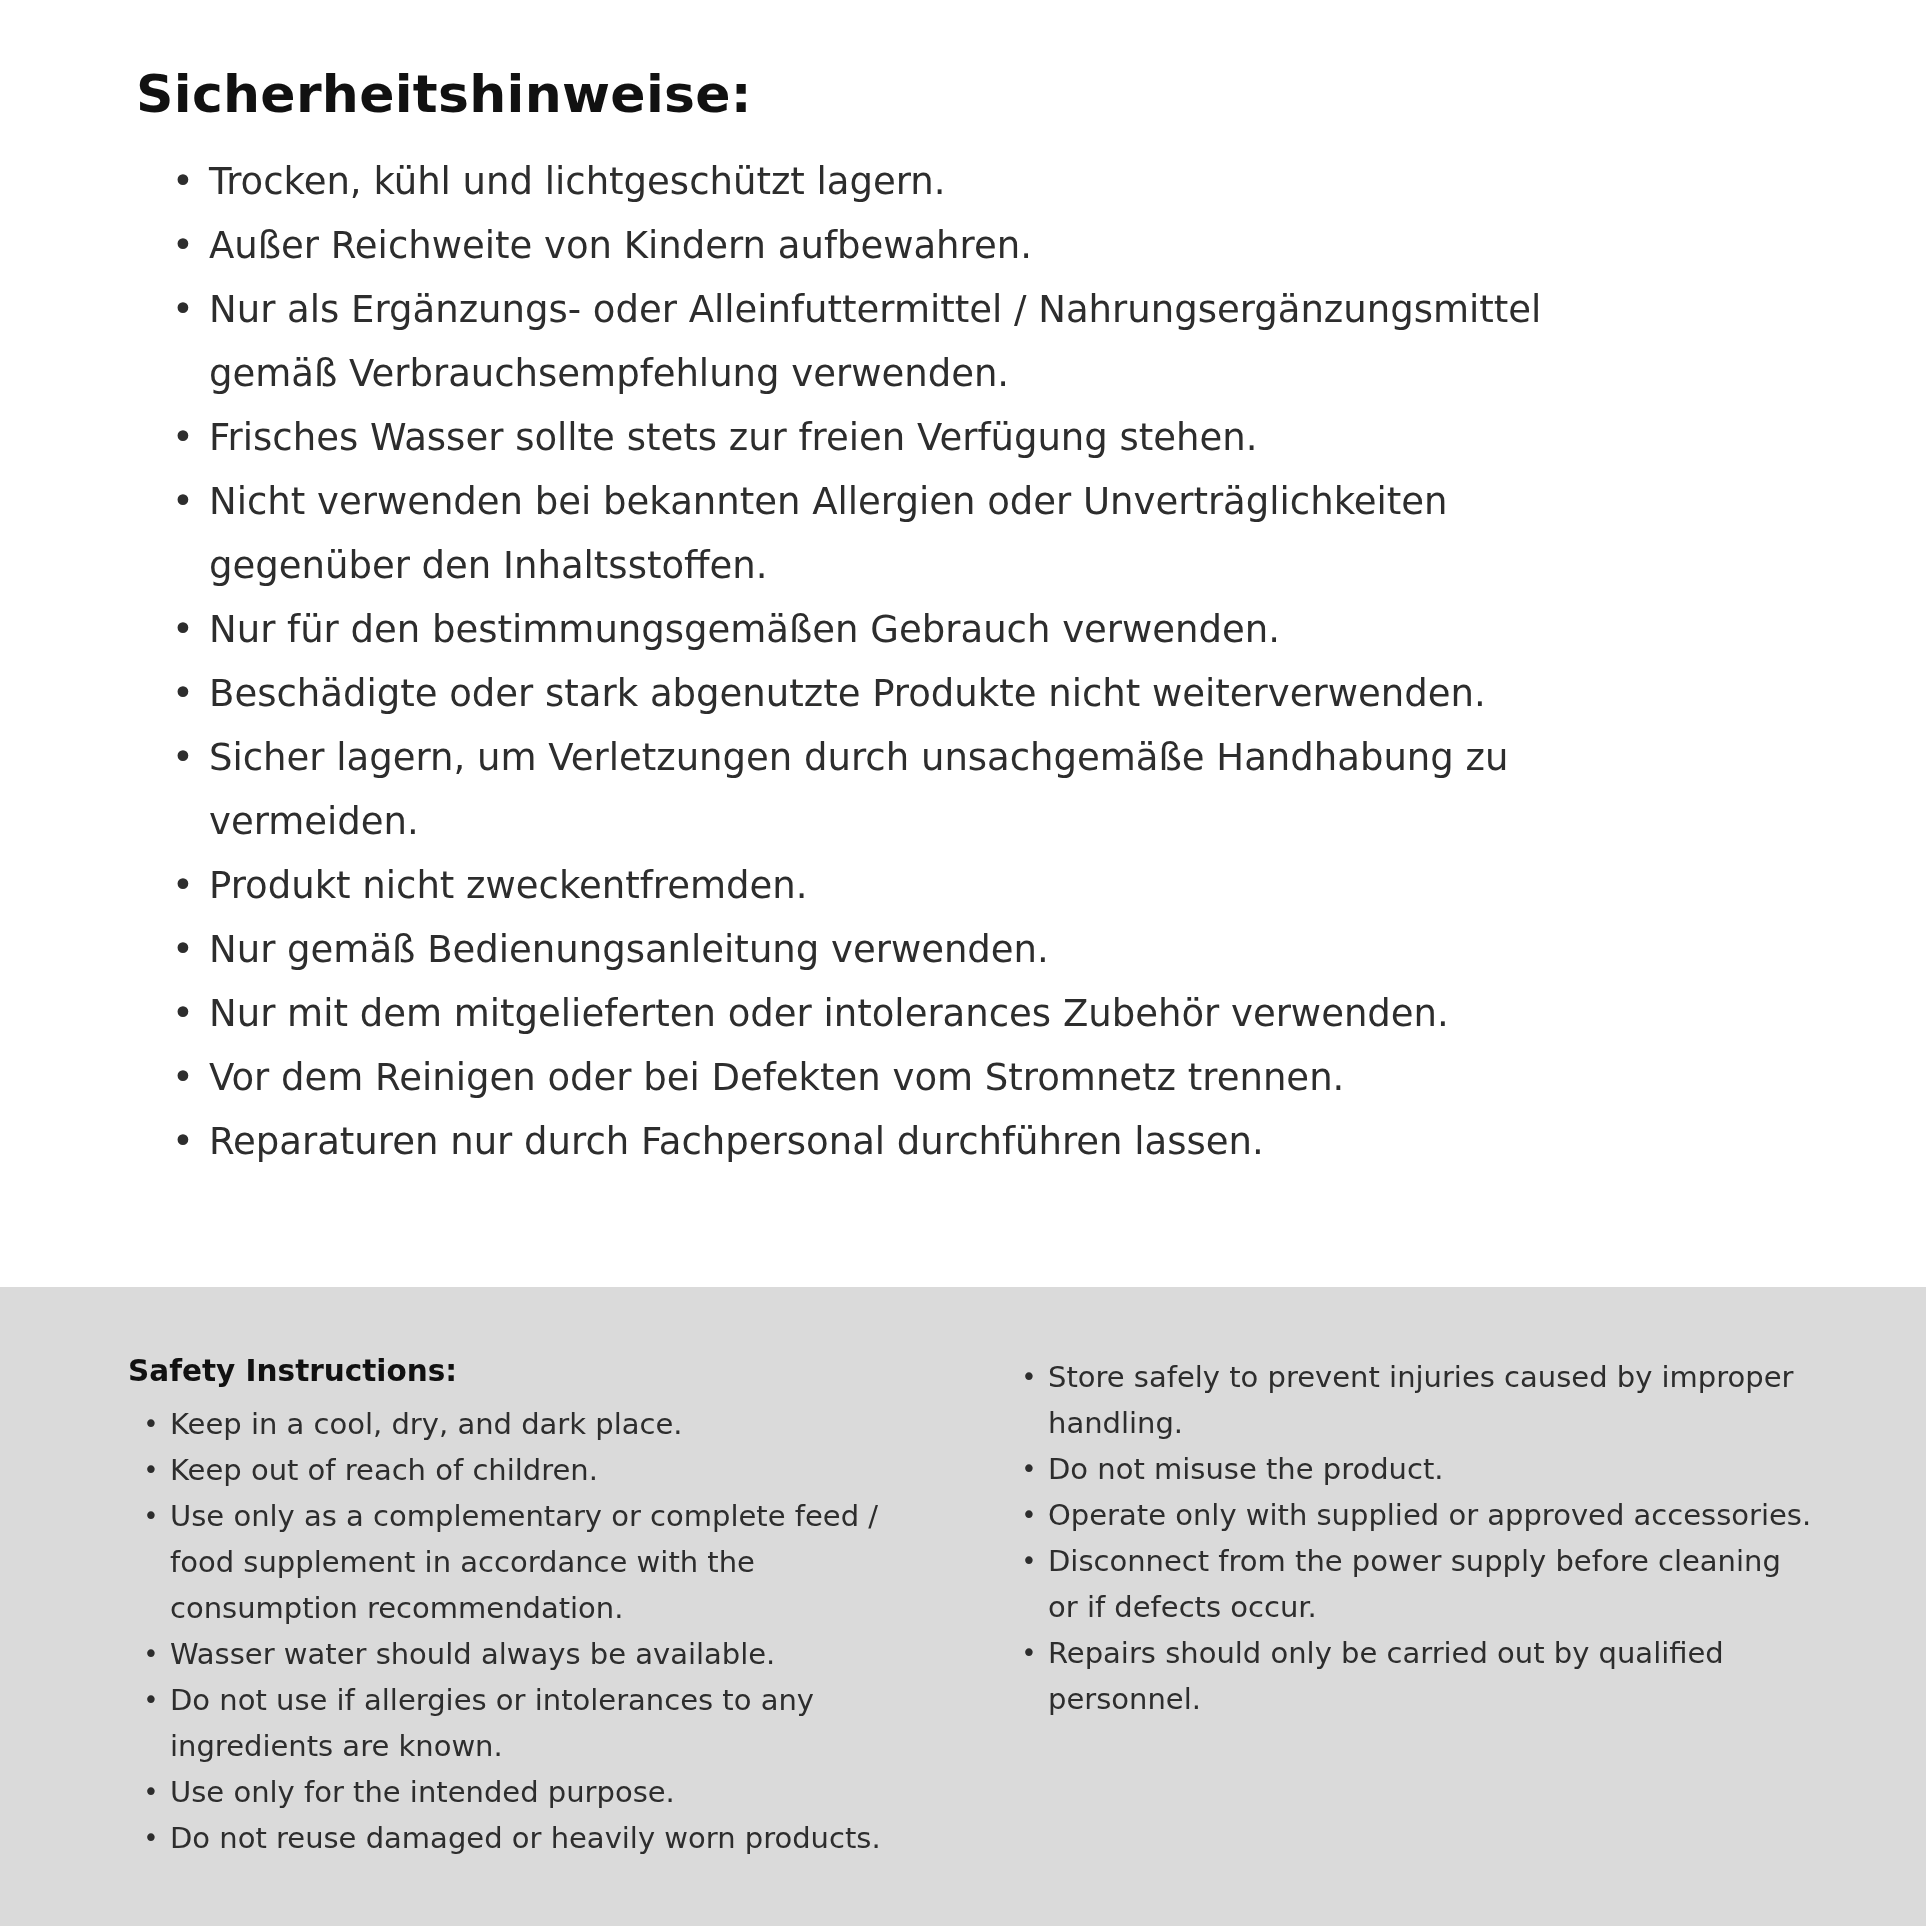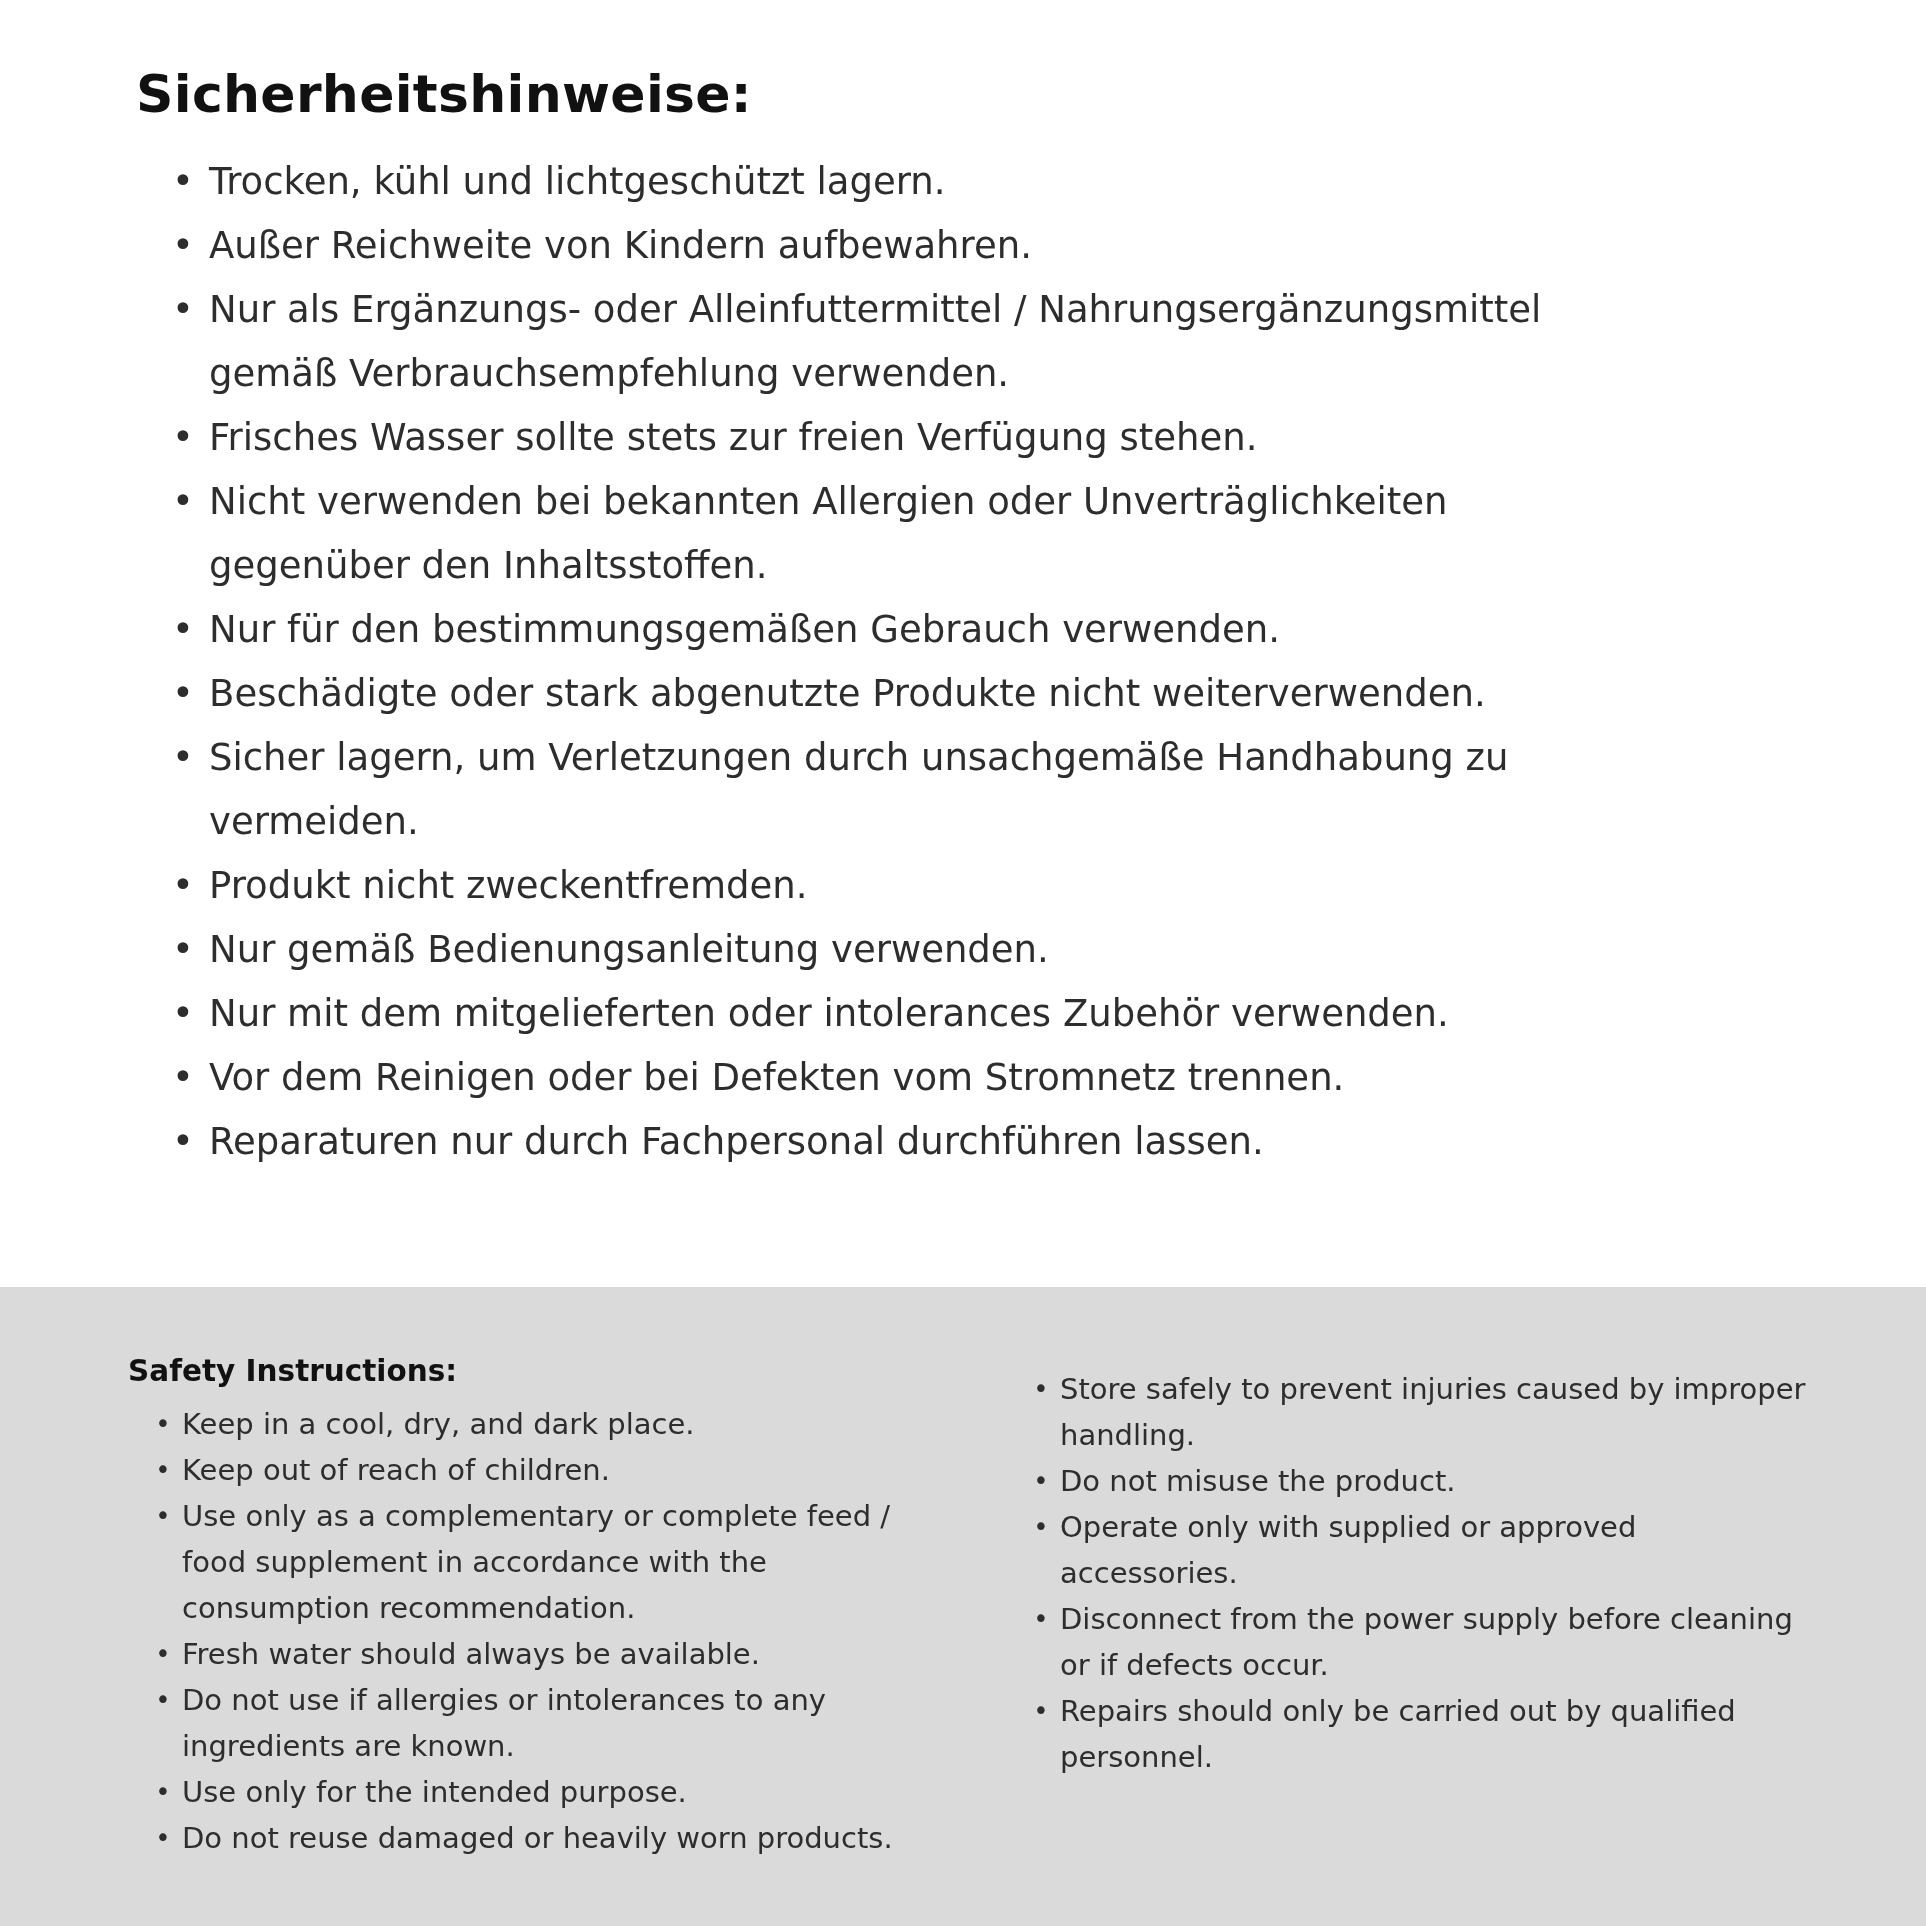--- a/index.html
+++ b/index.html
@@ -56,21 +56,21 @@
   .en-col-left { width: 892px; flex: 0 0 auto; }
   .en-col-right { flex: 1 1 auto; }
   .en-title {
     margin: 0 0 13px 0;
     font-size: 29.5px;
     font-weight: 700;
     color: var(--heading-text, #111111);
   }
   .en-list {
     list-style: none;
-    margin: 12px;
+    margin: 0;
     padding: 0;
   }
   .en-col-left .en-list { max-width: 777px; padding-left: 14px; }
   .en-col-right .en-list { max-width: 796px; }
   .en-list li {
     position: relative;
     padding-left: 28px;
     font-size: 29px;
     line-height: 46px;
     color: var(--body-text, #2d2d2d);
@@ -107,21 +107,21 @@
     </ul>
   </section>
 
   <section class="en-section">
     <div class="en-col en-col-left">
       <h2 class="en-title">Safety Instructions:</h2>
       <ul class="en-list">
         <li>Keep in a cool, dry, and dark place.</li>
         <li>Keep out of reach of children.</li>
         <li>Use only as a complementary or complete feed / food supplement in accordance with the consumption recommendation.</li>
-        <li>Fresh water should always be available.</li>
+        <li>Wasser water should always be available.</li>
         <li>Do not use if allergies or intolerances to any ingredients are known.</li>
         <li>Use only for the intended purpose.</li>
         <li>Do not reuse damaged or heavily worn products.</li>
       </ul>
     </div>
     <div class="en-col en-col-right">
       <ul class="en-list">
         <li>Store safely to prevent injuries caused by improper handling.</li>
         <li>Do not misuse the product.</li>
         <li>Operate only with supplied or approved accessories.</li>

